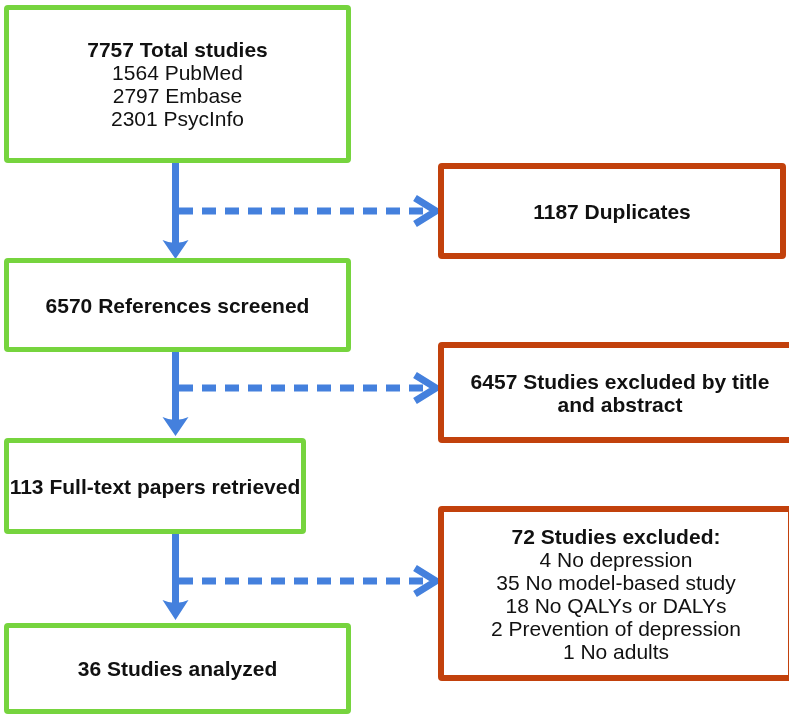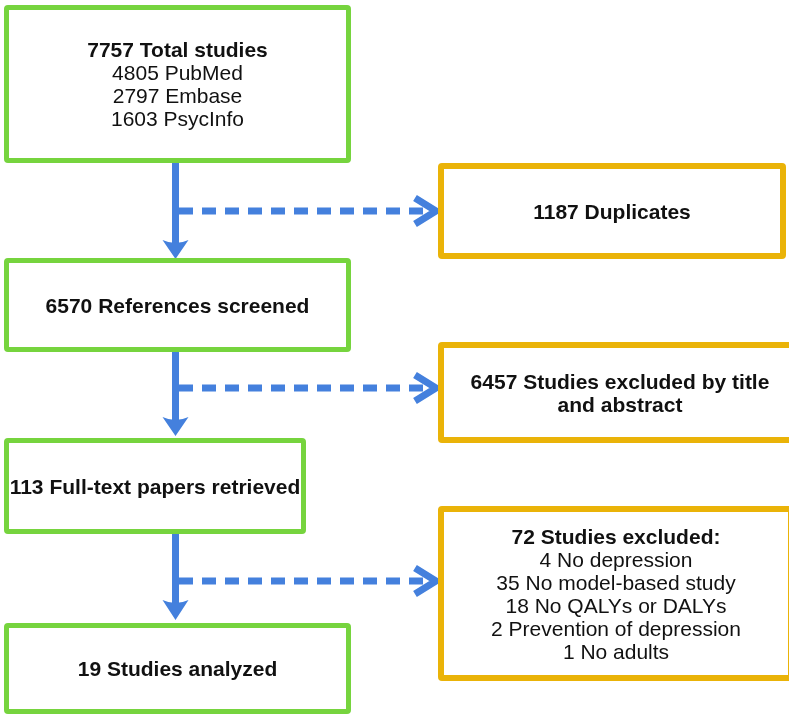--- a/index.html
+++ b/index.html
@@ -21,21 +21,21 @@
     align-items: center;
     justify-content: center;
     text-align: center;
     font-size: 21px;
     line-height: 23px;
     border-radius: 4px;
   }
   .box .heading { font-weight: bold; }
   .box .line { font-weight: normal; }
   .green { border: 5px solid #76d43e; }
-  .pink  { border: 6px solid #eab308; }
+  .pink  { border: 6px solid #c2410c; }
 
   
   #box-total     { left: 4px;  top: 5px;   width: 347px; height: 158px; }
   #box-screened  { left: 4px;  top: 258px; width: 347px; height: 94px;  }
   #box-fulltext  { left: 4px;  top: 438px; width: 302px; height: 96px;  }
   #box-analyzed  { left: 4px;  top: 623px; width: 347px; height: 91px;  }
 
   
   #box-duplicates   { left: 438px; top: 163px; width: 348px; height: 96px;  }
   #box-excluded-ta  { left: 438px; top: 342px; width: 364px; height: 101px; padding: 0 18px; }
@@ -81,35 +81,35 @@
       <path class="arrow-chevron" d="M415 375 L436 388 L415 401"></path>
     </g>
     <g>
       <line class="arrow-dashed" x1="179" y1="581" x2="424" y2="581"></line>
       <path class="arrow-chevron" d="M415 568 L436 581 L415 594"></path>
     </g>
   </svg>
 
   <div id="box-total" class="box green">
     <div class="heading">7757 Total studies</div>
-    <div class="line">4805 PubMed</div>
+    <div class="line">1564 PubMed</div>
     <div class="line">2797 Embase</div>
-    <div class="line">1603 PsycInfo</div>
+    <div class="line">2301 PsycInfo</div>
   </div>
 
   <div id="box-screened" class="box green">
     <div class="heading">6570 References screened</div>
   </div>
 
   <div id="box-fulltext" class="box green">
     <div class="heading">113 Full-text papers retrieved</div>
   </div>
 
   <div id="box-analyzed" class="box green">
-    <div class="heading">19 Studies analyzed</div>
+    <div class="heading">36 Studies analyzed</div>
   </div>
 
   <div id="box-duplicates" class="box pink">
     <div class="heading">1187 Duplicates</div>
   </div>
 
   <div id="box-excluded-ta" class="box pink">
     <div class="heading">6457 Studies excluded by title and abstract</div>
   </div>
 

